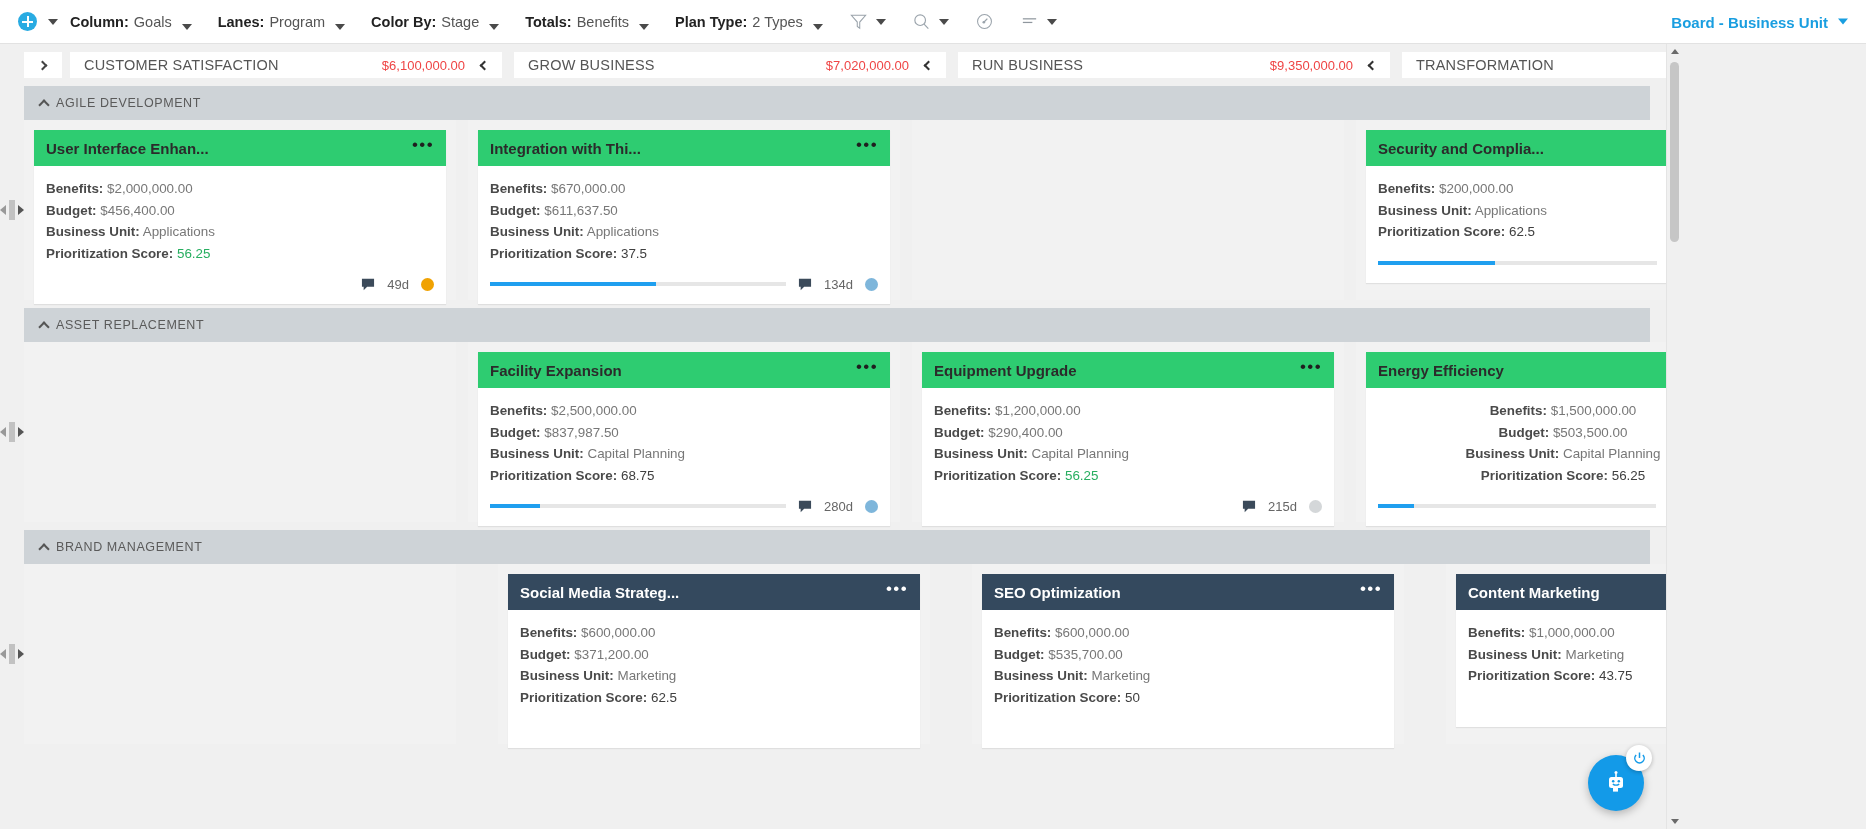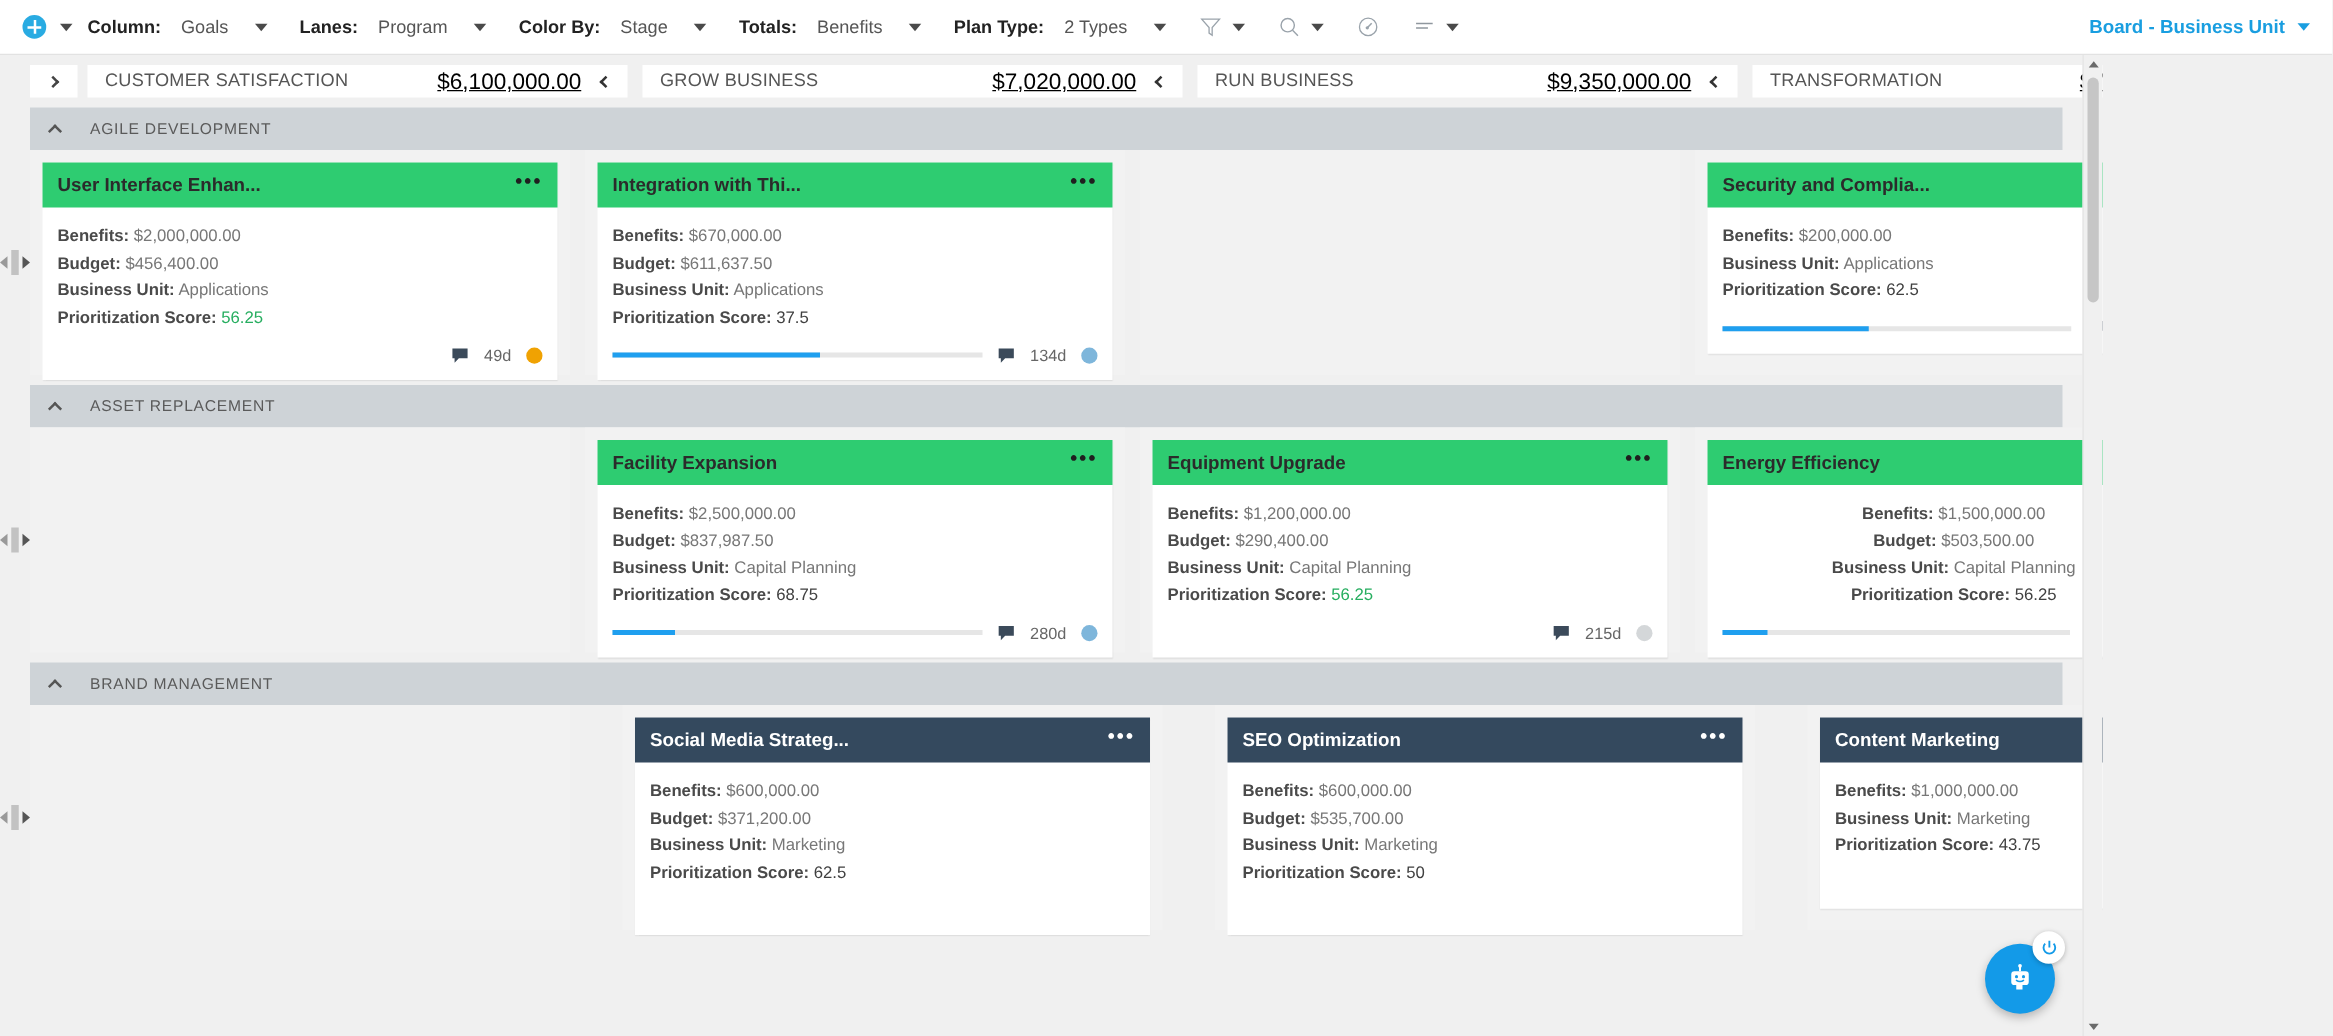--- a/index.html
+++ b/index.html
@@ -34,21 +34,21 @@
   .caret {
     width: 0; height: 0;
     border-left: 5px solid transparent;
     border-right: 5px solid transparent;
     border-top: 6px solid #4a4a4a;
     display: inline-block;
     flex: none;
   }
 
   .tb-group {
-    display: flex; align-items: center; gap: 21px;
+    display: flex; align-items: flex-end; gap: 10px;
     margin-left: 26px; white-space: nowrap;
   }
   .tb-group.first { margin-left: 12px; }
   .tb-label { font-size: 14.5px; color: #222; font-weight: bold; }
   .tb-value { font-size: 14.5px; color: #555; margin-left: -5px; }
 
   .icon-btn { display: flex; align-items: center; gap: 8px; margin-left: 26px; }
   .ico { width: 19px; height: 19px; display: block; }
 
   .board-title {
@@ -92,35 +92,35 @@
     display: flex; align-items: center;
     padding: 0 12px 0 14px;
     margin-right: 12px;
     flex: none;
   }
   .col-head .ch-name {
     font-size: 14.5px; color: #555; letter-spacing: .2px;
     white-space: nowrap;
   }
   .col-head .ch-total {
-    font-size: 18px; color: #000000; margin-left: auto; white-space: nowrap; text-decoration: underline;
+    font-size: 13px; color: #ef4444; margin-left: auto; white-space: nowrap;
   }
   .col-head .chev-l {
     width: 7px; height: 7px; border-top: 2.4px solid #333; border-left: 2.4px solid #333;
     transform: rotate(-45deg); margin-left: 16px; margin-right: 2px;
   }
 
   
   .lane-header {
     height: 34px;
     background: #ced3d7;
     margin: 8px 32px 0 24px;
     display: flex; align-items: center;
     padding-left: 16px;
-    gap: 24px;
+    gap: 8px;
   }
   .lane-header .chev-up {
     width: 8px; height: 8px; border-top: 2.4px solid #555; border-left: 2.4px solid #555;
     transform: rotate(45deg); margin-top: 4px;
   }
   .lane-header .lane-name {
     font-size: 12.5px; color: #5a5a5a; letter-spacing: .6px;
   }
 
   .lane-body {

